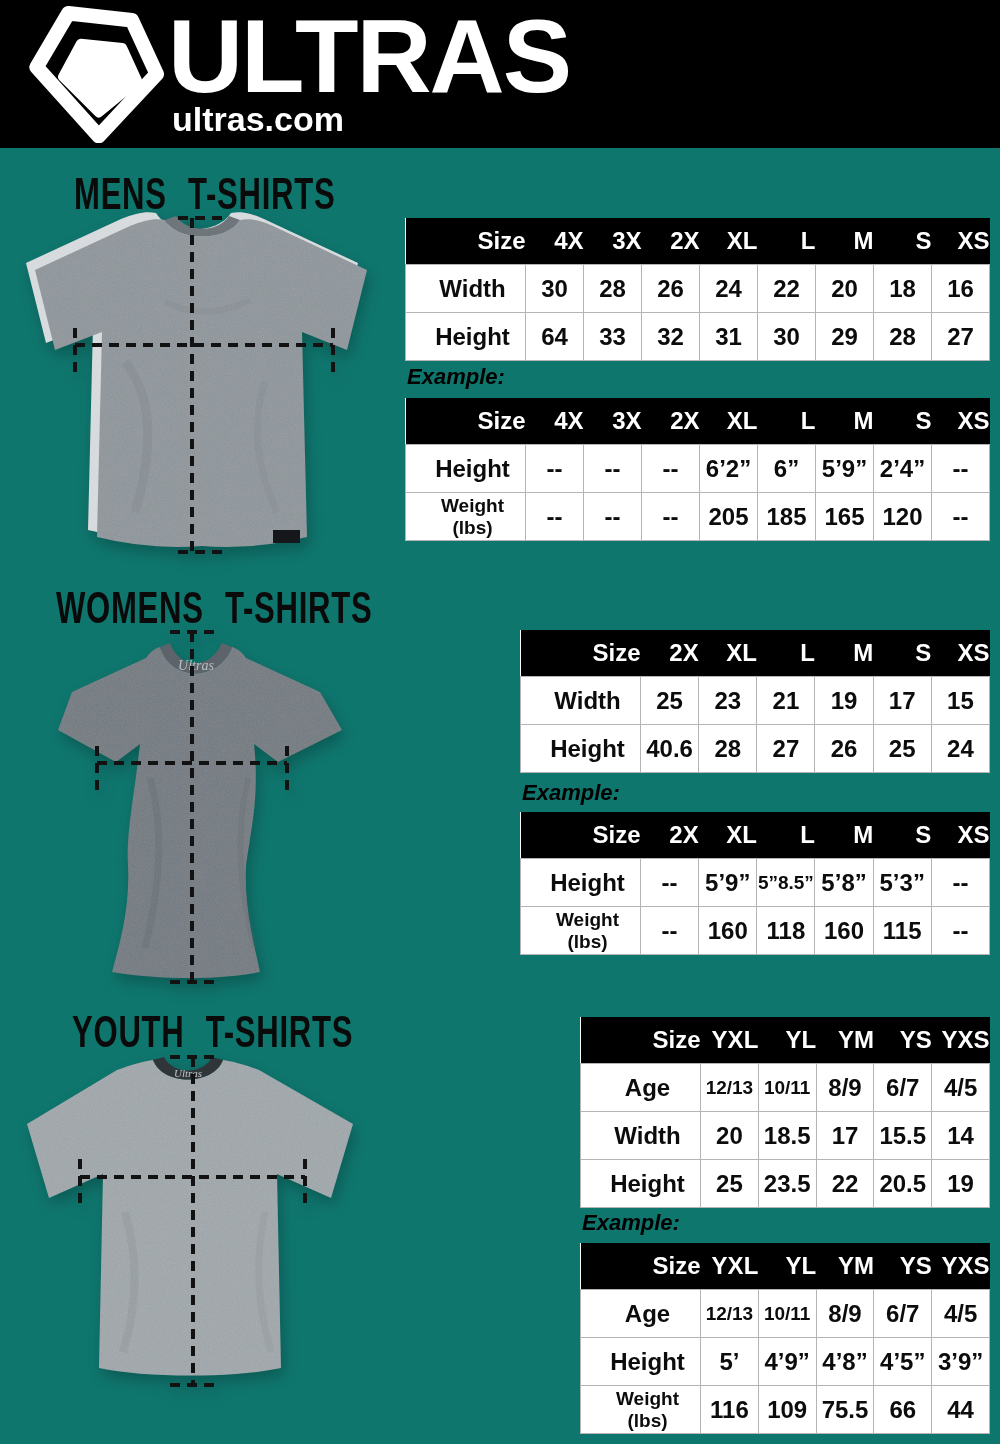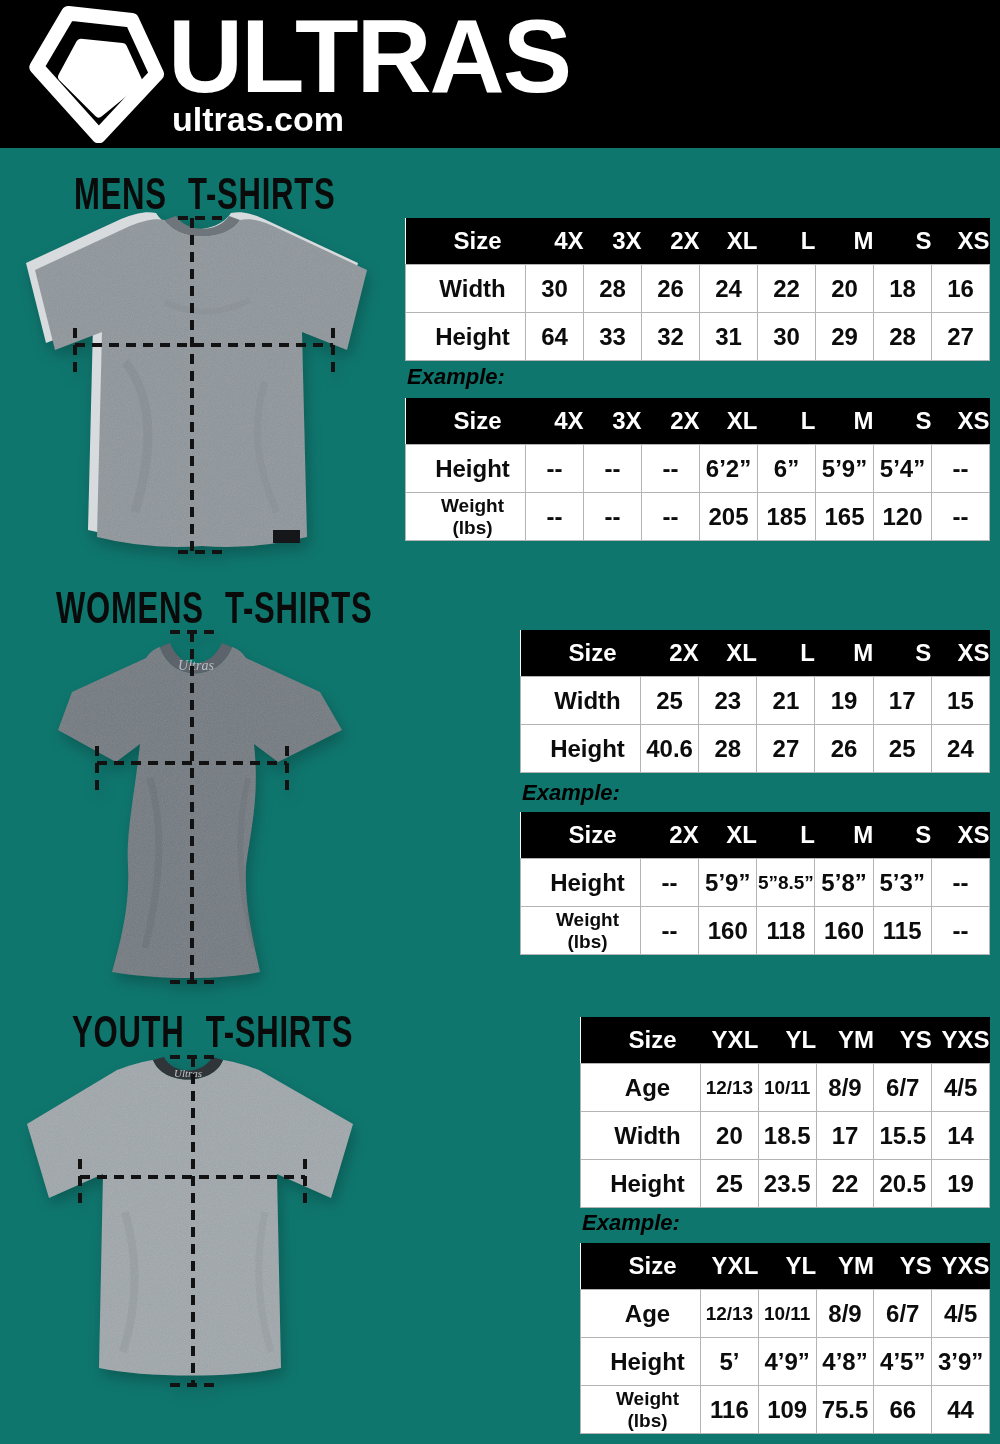--- a/index.html
+++ b/index.html
@@ -17,21 +17,21 @@
   
   .sec-title{position:absolute;font-weight:700;font-size:42px;color:#0a0a0a;
              letter-spacing:1px;word-spacing:16px;white-space:nowrap;
              transform:scale(0.74,1.04);transform-origin:left top;}
 
   
   table.size-tbl{position:absolute;border-collapse:collapse;table-layout:fixed;background:#fff;}
   table.size-tbl col.col-label{width:120px;}
   table.size-tbl thead th{background:#000;color:#fff;font-weight:700;font-size:24px;
                           height:46px;border:0;text-align:right;padding:0;}
-  table.size-tbl thead th:first-child{text-align:center;padding-left:24px;}
+  table.size-tbl thead th:first-child{text-align:right;padding-left:24px;}
   table.size-tbl tbody th,
   table.size-tbl tbody td{border:1px solid #b4b4b4;background:#fff;color:#0c0c0c;
                           font-weight:700;font-size:24px;height:47px;
                           text-align:center;vertical-align:middle;padding:0;}
   table.size-tbl tbody th{text-align:center;padding-left:14px;white-space:pre-line;}
   table.size-tbl tbody th.two-line{font-size:19px;line-height:1.15;}
   table.size-tbl td.small-val{font-size:19px;}
 
   .tbl-mens-1{left:405px;top:218px;width:585px;}
   .tbl-mens-2{left:405px;top:398px;width:585px;}
@@ -180,21 +180,21 @@
       </thead>
       <tbody>
         <tr>
           <th scope="row">Height</th>
           <td>--</td>
           <td>--</td>
           <td>--</td>
           <td>6’2”</td>
           <td>6”</td>
           <td>5’9”</td>
-          <td>5’4”</td>
+          <td>2’4”</td>
           <td>--</td>
         </tr>
         <tr>
           <th scope="row" class="two-line">Weight
 (lbs)</th>
           <td>--</td>
           <td>--</td>
           <td>--</td>
           <td>205</td>
           <td>185</td>

